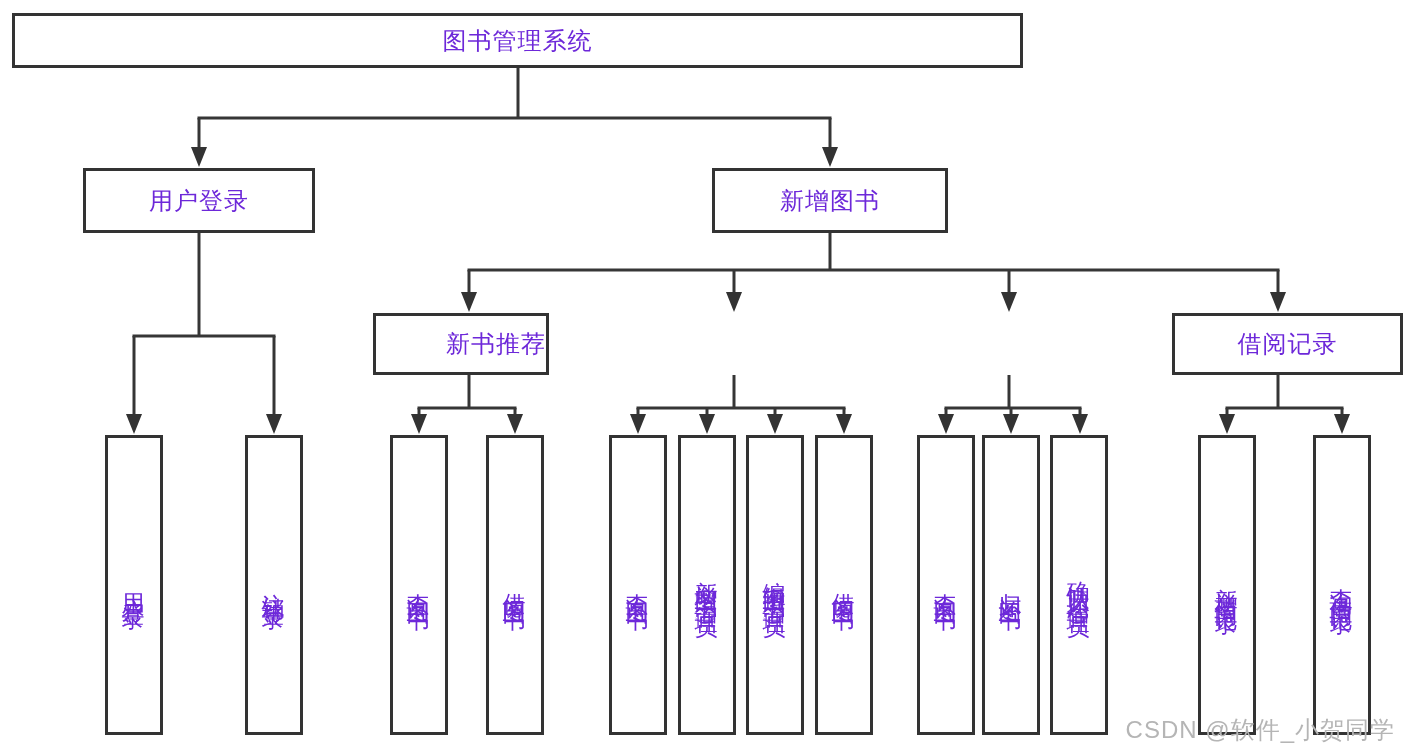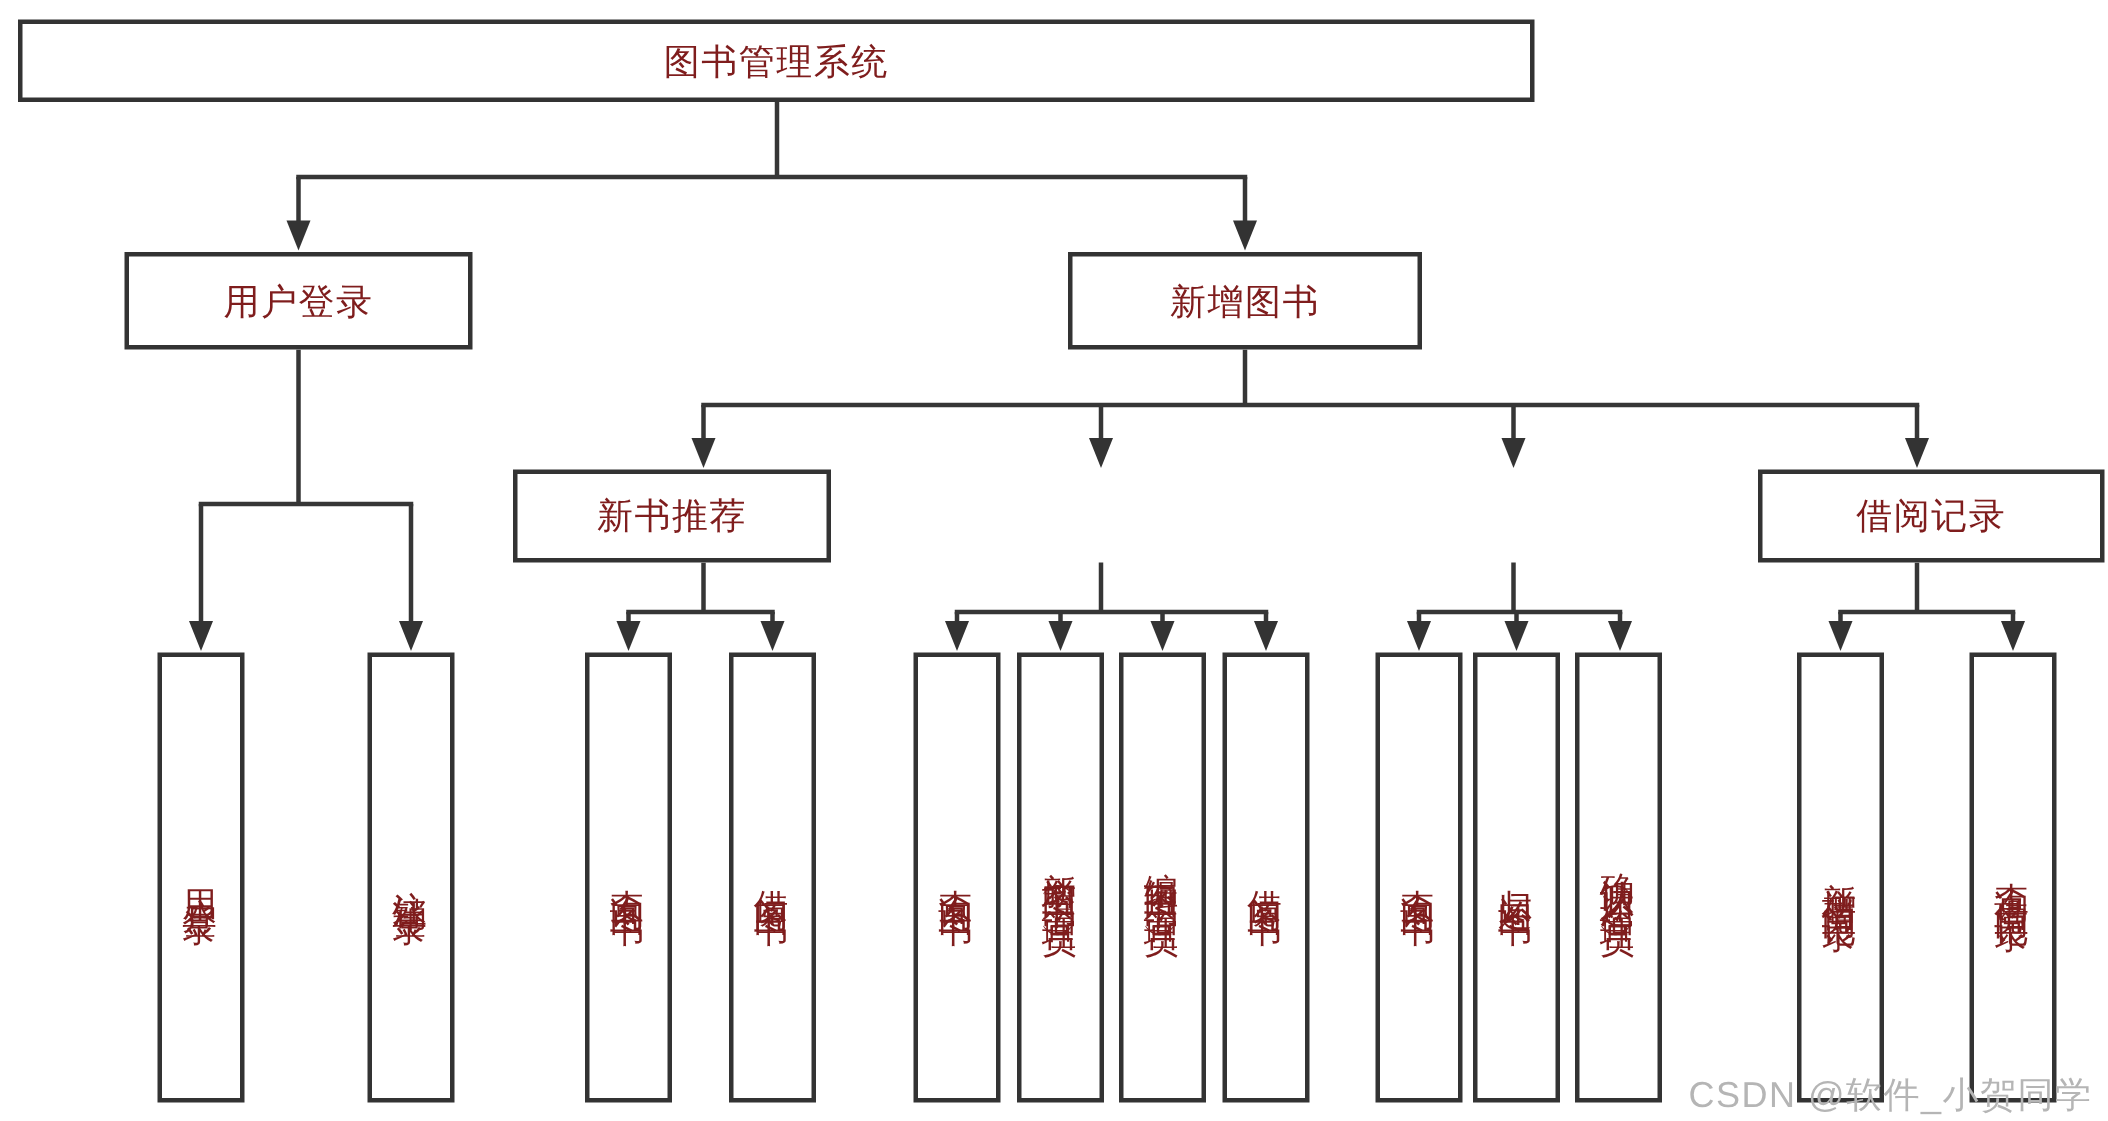--- a/index.html
+++ b/index.html
@@ -12,21 +12,21 @@
   }
   .connectors{position:absolute;left:0;top:0;z-index:1;}
   .connectors line{stroke:#363636;stroke-width:3;}
   .connectors polygon{fill:#333333;}
   .node{
     position:absolute;
     box-sizing:border-box;
     background:#ffffff;
     border:3px solid #333333;
     display:flex;align-items:center;justify-content:center;
-    color:#7f1d1d;
+    color:#6d28d9;
     z-index:2;
   }
   .node .lbl{font-size:24px;letter-spacing:1px;white-space:nowrap;}
   .leaf .lbl{
     writing-mode:vertical-lr;
     text-orientation:mixed;
     font-size:23px;
     letter-spacing:5px;
     white-space:nowrap;
   }
@@ -111,21 +111,21 @@
     <span class="lbl">图书管理系统</span>
   </div>
 
   <div class="node" style="left:83px;top:168px;width:232px;height:65px;">
     <span class="lbl">用户登录</span>
   </div>
   <div class="node" style="left:712px;top:168px;width:236px;height:65px;">
     <span class="lbl">新增图书</span>
   </div>
 
-  <div class="node" style="left:342px;top:313px;width:212px;height:62px;">
+  <div class="node" style="left:373px;top:313px;width:176px;height:62px;justify-content:flex-end;">
     <span class="lbl">新书推荐</span>
   </div>
   <div class="node" style="left:1172px;top:313px;width:231px;height:62px;">
     <span class="lbl">借阅记录</span>
   </div>
 
   <div class="node leaf" style="left:105px;top:435px;width:58px;height:300px;">
     <span class="lbl">用户登录</span>
   </div>
   <div class="node leaf" style="left:245px;top:435px;width:58px;height:300px;">

